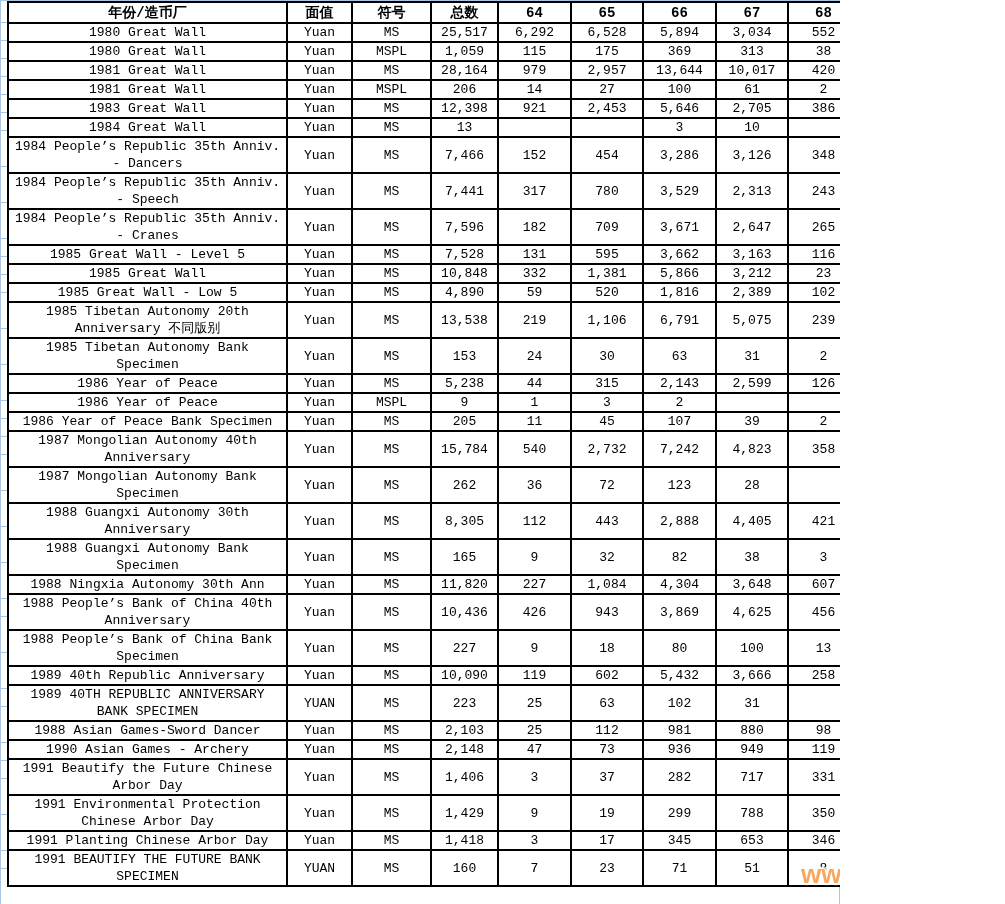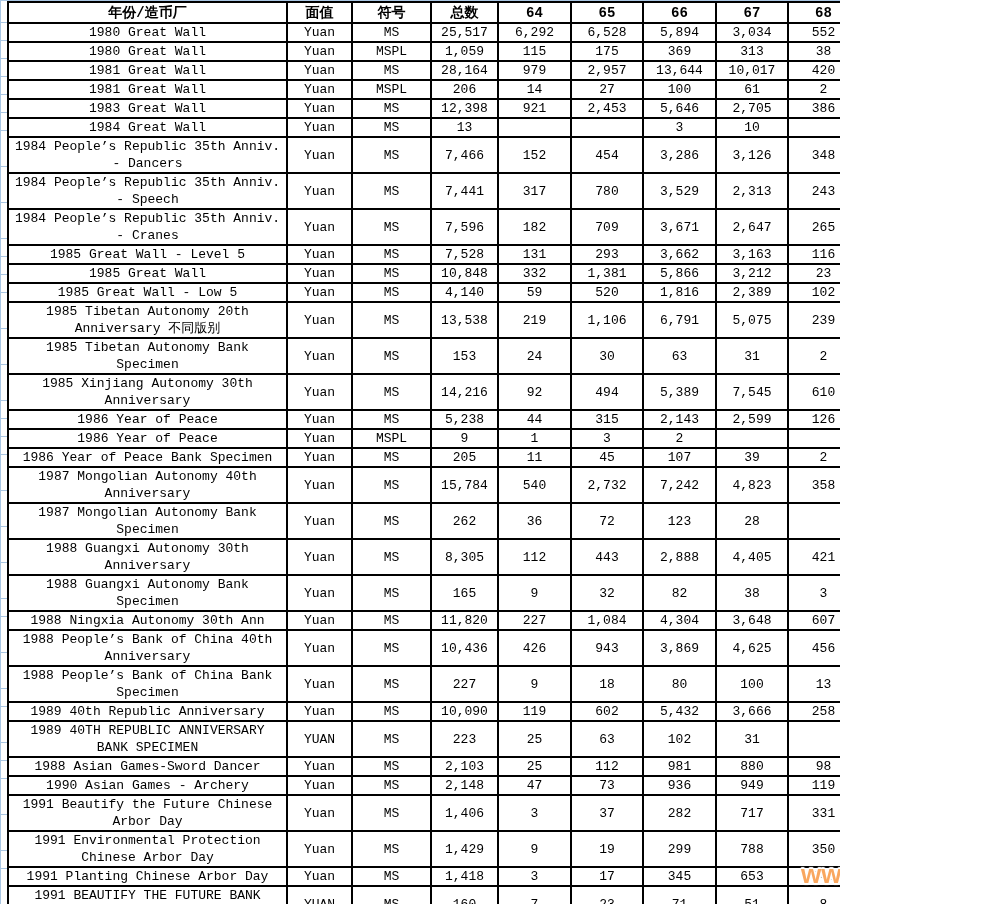--- a/index.html
+++ b/index.html
@@ -250,21 +250,21 @@
           <td>265</td>
           <td>72</td>
           <td></td>
         </tr>
         <tr class="r-single">
           <td>1985 Great Wall - Level 5</td>
           <td>Yuan</td>
           <td>MS</td>
           <td>7,528</td>
           <td>131</td>
-          <td>293</td>
+          <td>595</td>
           <td>3,662</td>
           <td>3,163</td>
           <td>116</td>
           <td></td>
           <td></td>
         </tr>
         <tr class="r-single">
           <td>1985 Great Wall</td>
           <td>Yuan</td>
           <td>MS</td>
@@ -274,21 +274,21 @@
           <td>5,866</td>
           <td>3,212</td>
           <td>23</td>
           <td></td>
           <td></td>
         </tr>
         <tr class="r-single">
           <td>1985 Great Wall - Low 5</td>
           <td>Yuan</td>
           <td>MS</td>
-          <td>4,140</td>
+          <td>4,890</td>
           <td>59</td>
           <td>520</td>
           <td>1,816</td>
           <td>2,389</td>
           <td>102</td>
           <td></td>
           <td></td>
         </tr>
         <tr class="r-tall">
           <td>1985 Tibetan Autonomy 20th
@@ -309,34 +309,20 @@
 Specimen</td>
           <td>Yuan</td>
           <td>MS</td>
           <td>153</td>
           <td>24</td>
           <td>30</td>
           <td>63</td>
           <td>31</td>
           <td>2</td>
           <td>1</td>
-          <td></td>
-        </tr>
-        <tr class="r-tall">
-          <td>1985 Xinjiang Autonomy 30th
-Anniversary</td>
-          <td>Yuan</td>
-          <td>MS</td>
-          <td>14,216</td>
-          <td>92</td>
-          <td>494</td>
-          <td>5,389</td>
-          <td>7,545</td>
-          <td>610</td>
-          <td>17</td>
           <td></td>
         </tr>
         <tr class="r-single">
           <td>1986 Year of Peace</td>
           <td>Yuan</td>
           <td>MS</td>
           <td>5,238</td>
           <td>44</td>
           <td>315</td>
           <td>2,143</td>

